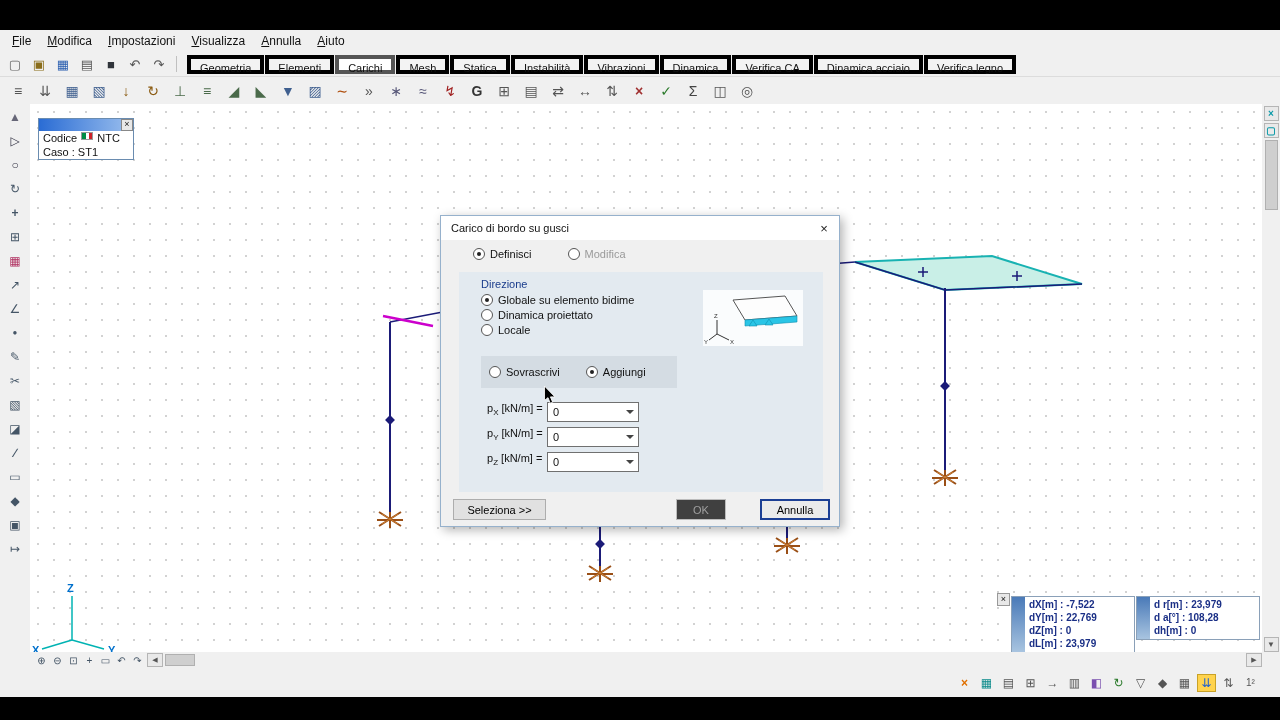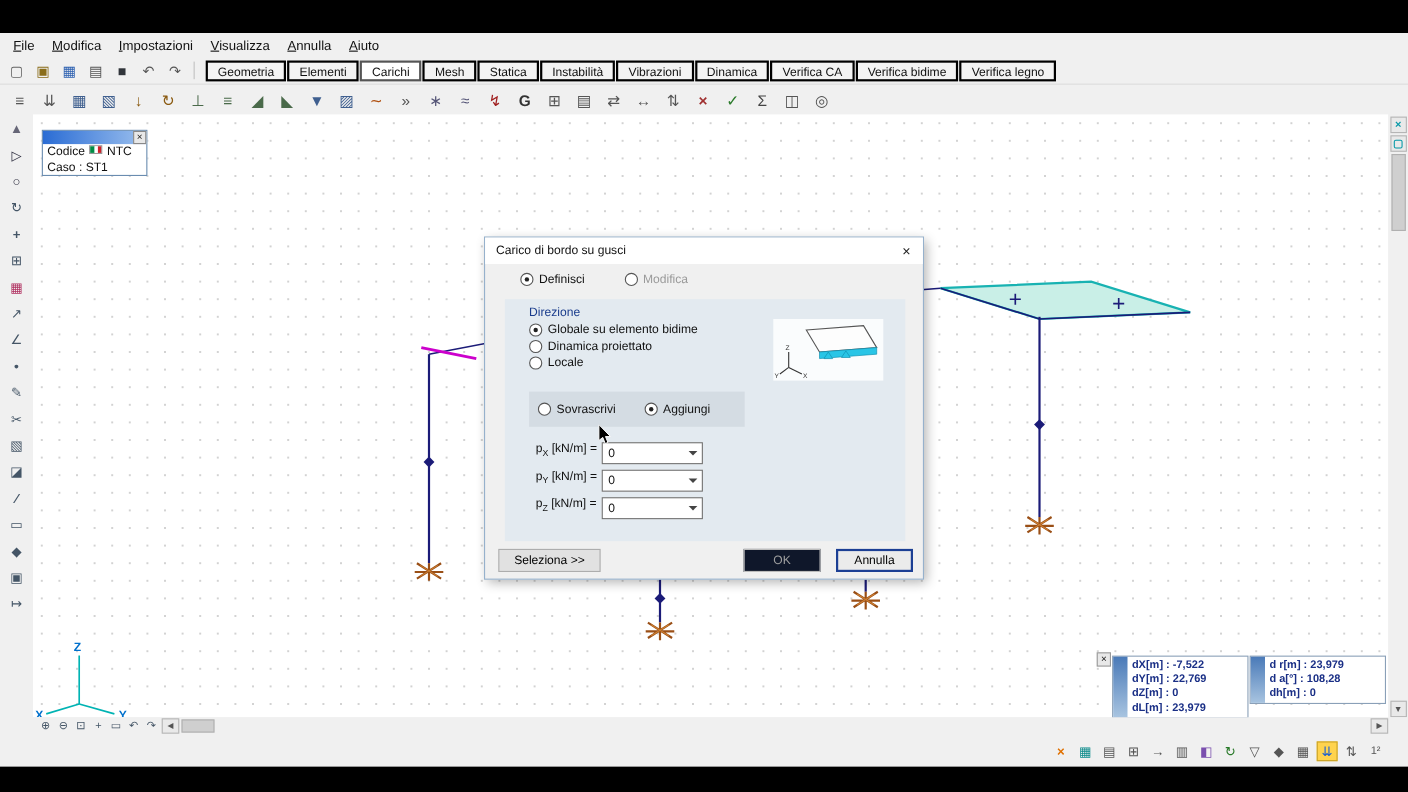--- a/index.html
+++ b/index.html
@@ -18,21 +18,21 @@
   .menubar{ height:22px; display:flex; align-items:center; padding-left:4px; font-size:12px; background:#f0f0f0;}
   .menu-item{ padding:3px 8px; cursor:default; }
   .menu-item::first-letter{ text-decoration:underline; }
 
   
   .toolbar1{ height:24px; display:flex; align-items:center; gap:2px; padding-left:4px; }
   .tb-icon{ width:22px; height:20px; display:inline-flex; align-items:center; justify-content:center;
             font-size:13px; color:#555; border:1px solid transparent; }
   .tb-sep{ width:1px; height:16px; background:#c0c0c0; margin:0 4px; }
   .tabs{ display:flex; gap:1px; margin-left:4px; }
-  .tab{ font-size:11px; padding:2px 9px; height:19px; line-height:14px; border:2px solid #000000;
+  .tab{ font-size:11px; padding:2px 9px; height:19px; line-height:14px; border:4px solid #000000;
         background:#f3f3f3; cursor:default; white-space:nowrap;}
   .tab.active{ background:#ffffff; border-color:#555; }
 
   
   .toolbar2{ height:28px; display:flex; align-items:center; gap:3px; padding-left:6px; border-top:1px solid #dcdcdc; }
   .tb2-icon{ width:24px; height:24px; display:inline-flex; align-items:center; justify-content:center;
              font-size:14px; color:#48605c; border:1px solid transparent;}
 
   
   .left-toolbar{ position:absolute; left:0; top:74px; width:30px; height:548px; background:#f0f0f0;
@@ -86,21 +86,21 @@
           align-items:center; justify-content:space-between; padding-left:5px; font-size:11px;}
   .combo-btn{ width:16px; height:18px; display:flex; align-items:center; justify-content:center;}
   .tri{ width:0; height:0; border:4px solid transparent; border-top-color:#444; margin-top:4px; }
   .radio{ display:flex; align-items:center; gap:5px; cursor:default; white-space:nowrap;}
   .radio.disabled{ color:#9a9a9a; }
   .rb{ width:12px; height:12px; min-width:12px; border:1px solid #555; border-radius:50%; background:#fff; position:relative;}
   .rb.checked::after{ content:""; position:absolute; inset:3px; border-radius:50%; background:#222; }
   .btn{ position:absolute; height:21px; font-size:11px; background:#e1e1e1; border:1px solid #adadad;
         font-family:"Liberation Sans",sans-serif; cursor:default;}
   .btn.sel{ left:12px; top:283px; width:93px; }
-  .btn.ok{ left:235px; top:283px; width:70px; color:#9f9f9f; background:#0f172a; border-color:#bcbcbc;}
+  .btn.ok{ left:235px; top:283px; width:50px; color:#9f9f9f; background:#404040; border-color:#bcbcbc;}
   .btn.cancel{ left:319px; top:283px; width:70px; border:2px solid #1c3f94; background:#ebebeb;}
   .preview{ position:absolute; left:262px; top:74px; width:100px; height:56px; background:#fafcfd; }
   .preview .pl{ fill:#fdfdfd; stroke:#555; stroke-width:1; }
   .preview .cy{ fill:#29c5e6; stroke:#0e8fb0; stroke-width:0.6;}
   .preview .ax{ stroke:#333; stroke-width:1; }
   .preview text{ font-size:6px; fill:#333; font-family:"Liberation Sans",sans-serif;}
 
   
   .cursor{ position:absolute; left:513px; top:282px; z-index:50; }
 
@@ -196,21 +196,21 @@
         <div class="tab">Statica</div>
 
         <div class="tab">Instabilità</div>
 
         <div class="tab">Vibrazioni</div>
 
         <div class="tab">Dinamica</div>
 
         <div class="tab">Verifica CA</div>
 
-        <div class="tab">Verifica bidime</div>
+        <div class="tab">Dinamica acciaio</div>
 
         <div class="tab">Verifica legno</div>
       </div>
   </div>
 
   <div class="toolbar2">
 
       <span class="tb2-icon" style="color:#555">≡</span>
 
       <span class="tb2-icon" style="color:#555">⇊</span>

